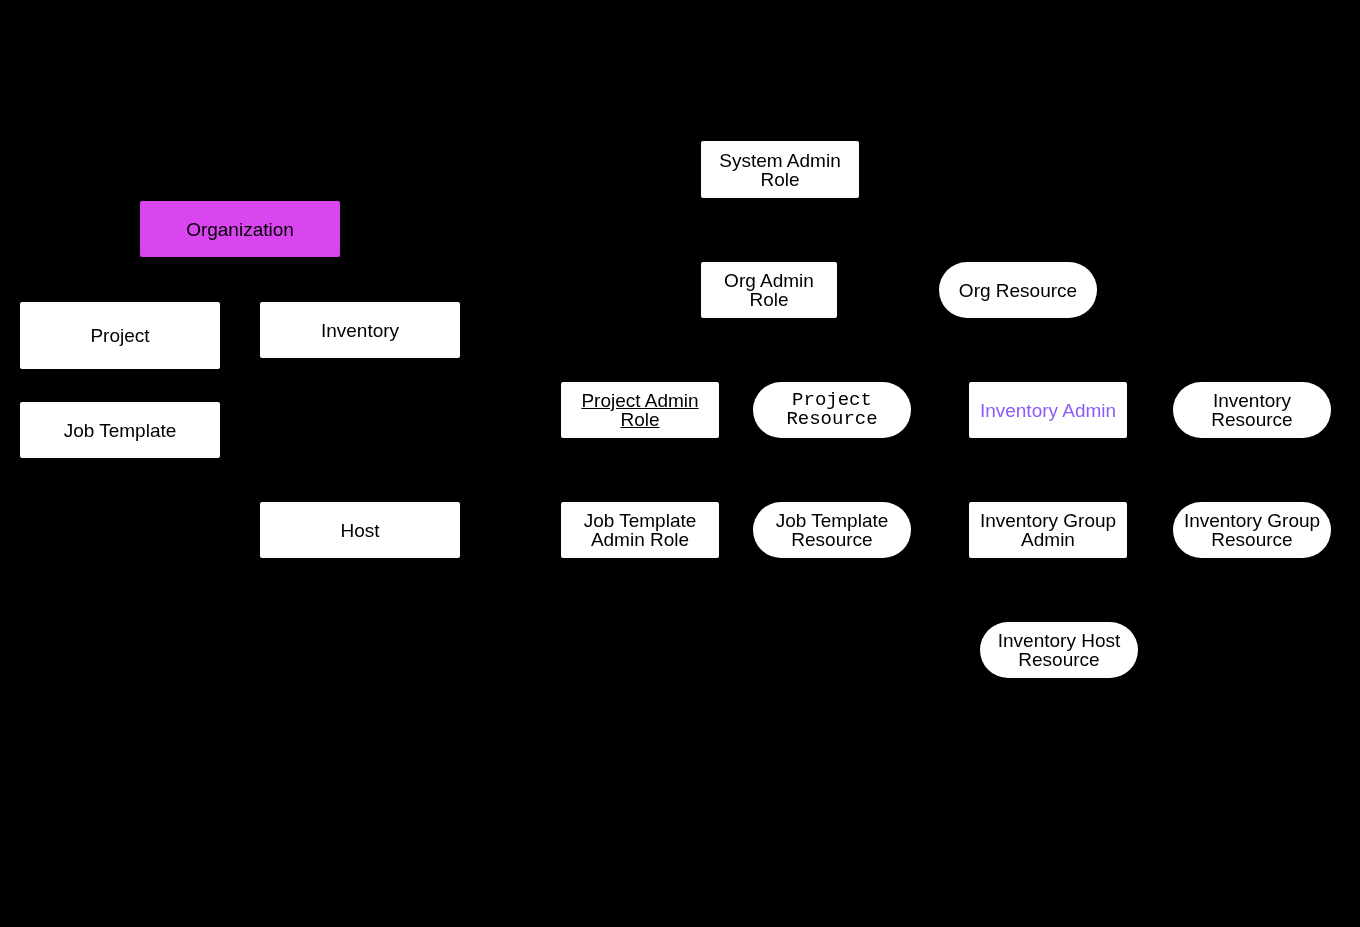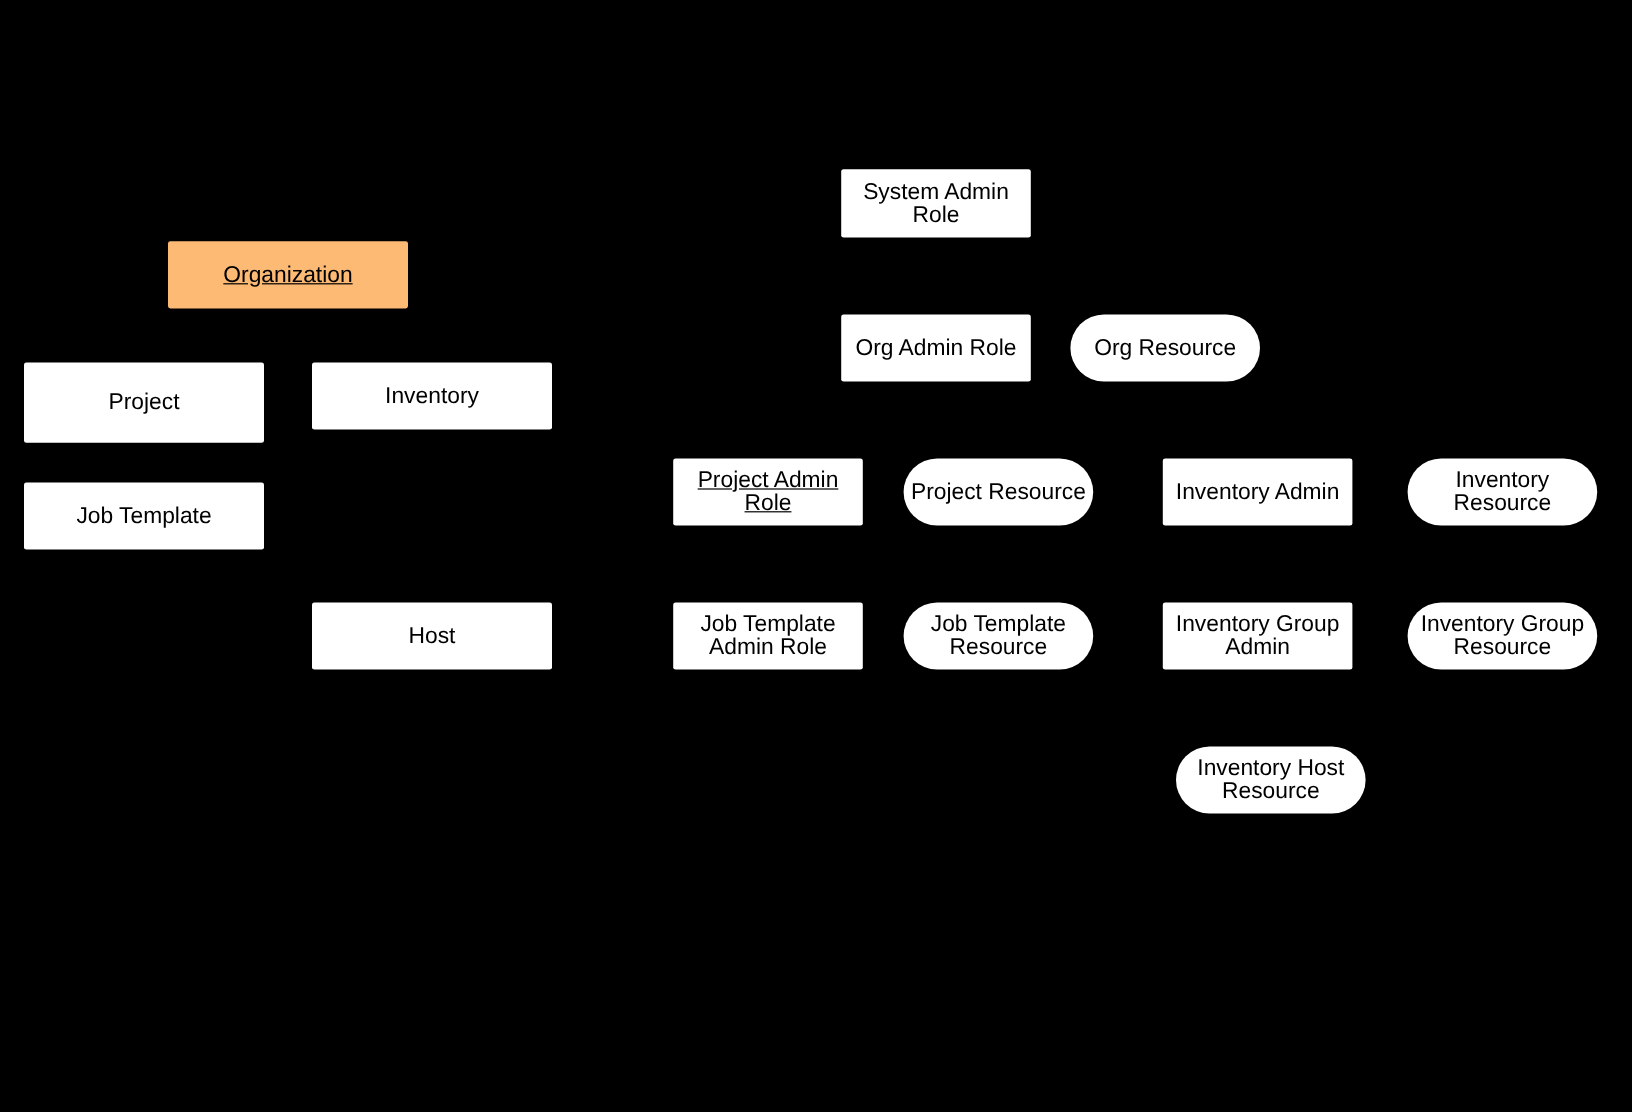--- a/index.html
+++ b/index.html
@@ -33,33 +33,33 @@
     border-radius: 2px;
   }
   .node.pill {
     border-radius: 999px;
   }
 </style>
 </head>
 <body>
 
 <div id="canvas" style="background: rgb(0, 0, 0);">
-    <div class="node rect" style="left: 140px; top: 201px; width: 200px; height: 56px; background: #fdba74; color: rgb(0, 0, 0); text-decoration: underline;">Organization</div>
+    <div class="node rect" style="left: 140px; top: 201px; width: 200px; height: 56px; background: #d946ef; color: rgb(0, 0, 0);">Organization</div>
     <div class="node rect" style="left: 20px; top: 302px; width: 200px; height: 67px; background: rgb(255, 255, 255); color: rgb(0, 0, 0);">Project</div>
     <div class="node rect" style="left: 260px; top: 302px; width: 200px; height: 56px; background: rgb(255, 255, 255); color: rgb(0, 0, 0);">Inventory</div>
     <div class="node rect" style="left: 20px; top: 402px; width: 200px; height: 56px; background: rgb(255, 255, 255); color: rgb(0, 0, 0);">Job Template</div>
     <div class="node rect" style="left: 260px; top: 502px; width: 200px; height: 56px; background: #ffffff; color: rgb(0, 0, 0);">Host</div>
     <div class="node rect" style="left: 701px; top: 141px; width: 158px; height: 57px; background: rgb(255, 255, 255); color: rgb(0, 0, 0);">System Admin
 Role</div>
-    <div class="node rect" style="left: 701px; top: 262px; width: 158px; height: 56px; background: rgb(255, 255, 255); color: rgb(0, 0, 0);">Org Admin Role</div>
-    <div class="node pill" style="left: 892px; top: 262px; width: 158px; height: 56px; background: rgb(255, 255, 255); color: rgb(0, 0, 0);">Org Resource</div>
+    <div class="node rect" style="left: 701px; top: 262px; width: 136px; height: 56px; background: rgb(255, 255, 255); color: rgb(0, 0, 0);">Org Admin Role</div>
+    <div class="node pill" style="left: 939px; top: 262px; width: 158px; height: 56px; background: rgb(255, 255, 255); color: rgb(0, 0, 0);">Org Resource</div>
     <div class="node rect" style="left: 561px; top: 382px; width: 158px; height: 56px; background: rgb(255, 255, 255); color: rgb(0, 0, 0); text-decoration: underline;">Project Admin
 Role</div>
-    <div class="node pill" style="left: 753px; top: 382px; width: 158px; height: 56px; background: rgb(255, 255, 255); color: rgb(0, 0, 0);">Project Resource</div>
-    <div class="node rect" style="left: 969px; top: 382px; width: 158px; height: 56px; background: rgb(255, 255, 255); color: #000000;">Inventory Admin</div>
+    <div class="node pill" style="left: 753px; top: 382px; width: 158px; height: 56px; background: rgb(255, 255, 255); color: rgb(0, 0, 0); font-family: Liberation Mono, monospace;">Project Resource</div>
+    <div class="node rect" style="left: 969px; top: 382px; width: 158px; height: 56px; background: rgb(255, 255, 255); color: #8b5cf6;">Inventory Admin</div>
     <div class="node pill" style="left: 1173px; top: 382px; width: 158px; height: 56px; background: rgb(255, 255, 255); color: rgb(0, 0, 0);">Inventory
 Resource</div>
     <div class="node rect" style="left: 561px; top: 502px; width: 158px; height: 56px; background: rgb(255, 255, 255); color: rgb(0, 0, 0);">Job Template
 Admin Role</div>
     <div class="node pill" style="left: 753px; top: 502px; width: 158px; height: 56px; background: rgb(255, 255, 255); color: rgb(0, 0, 0);">Job Template
 Resource</div>
     <div class="node rect" style="left: 969px; top: 502px; width: 158px; height: 56px; background: rgb(255, 255, 255); color: rgb(0, 0, 0);">Inventory Group
 Admin</div>
     <div class="node pill" style="left: 1173px; top: 502px; width: 158px; height: 56px; background: rgb(255, 255, 255); color: rgb(0, 0, 0);">Inventory Group
 Resource</div>

